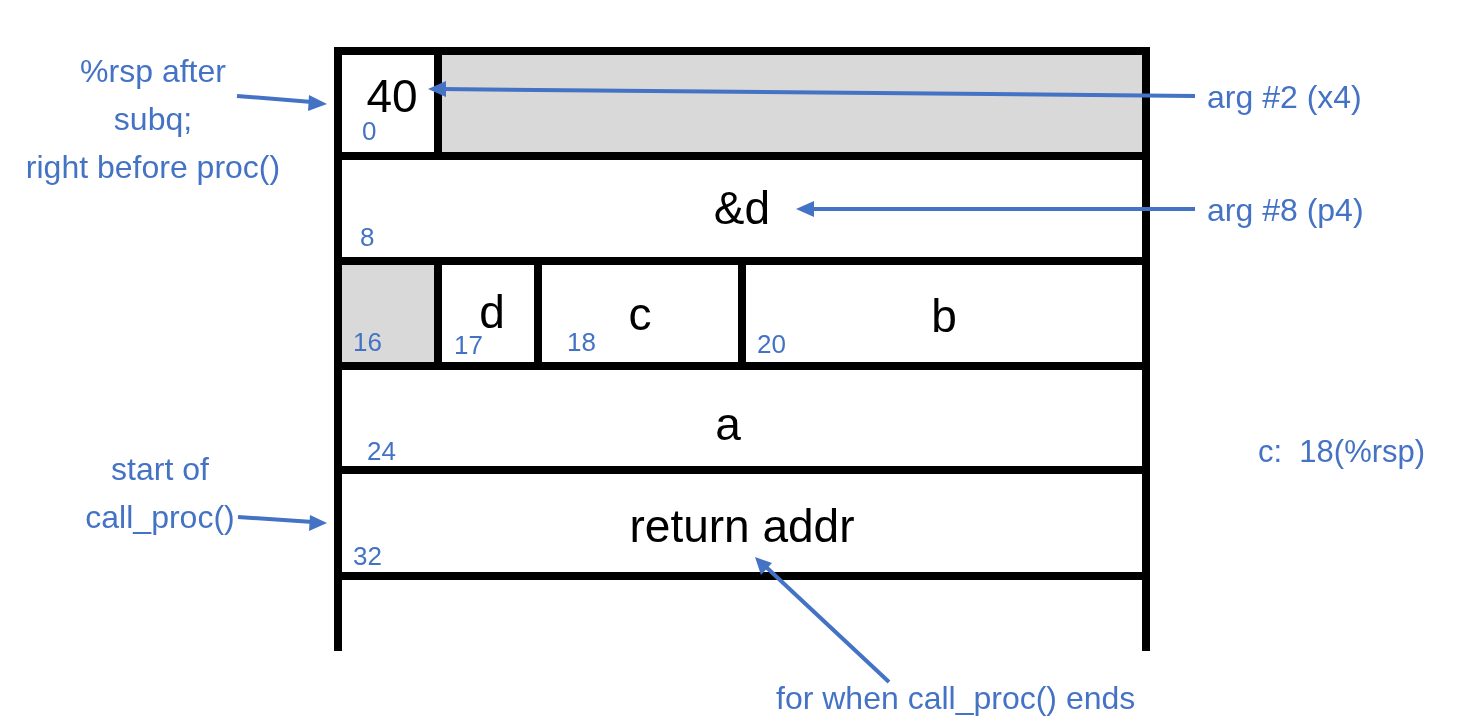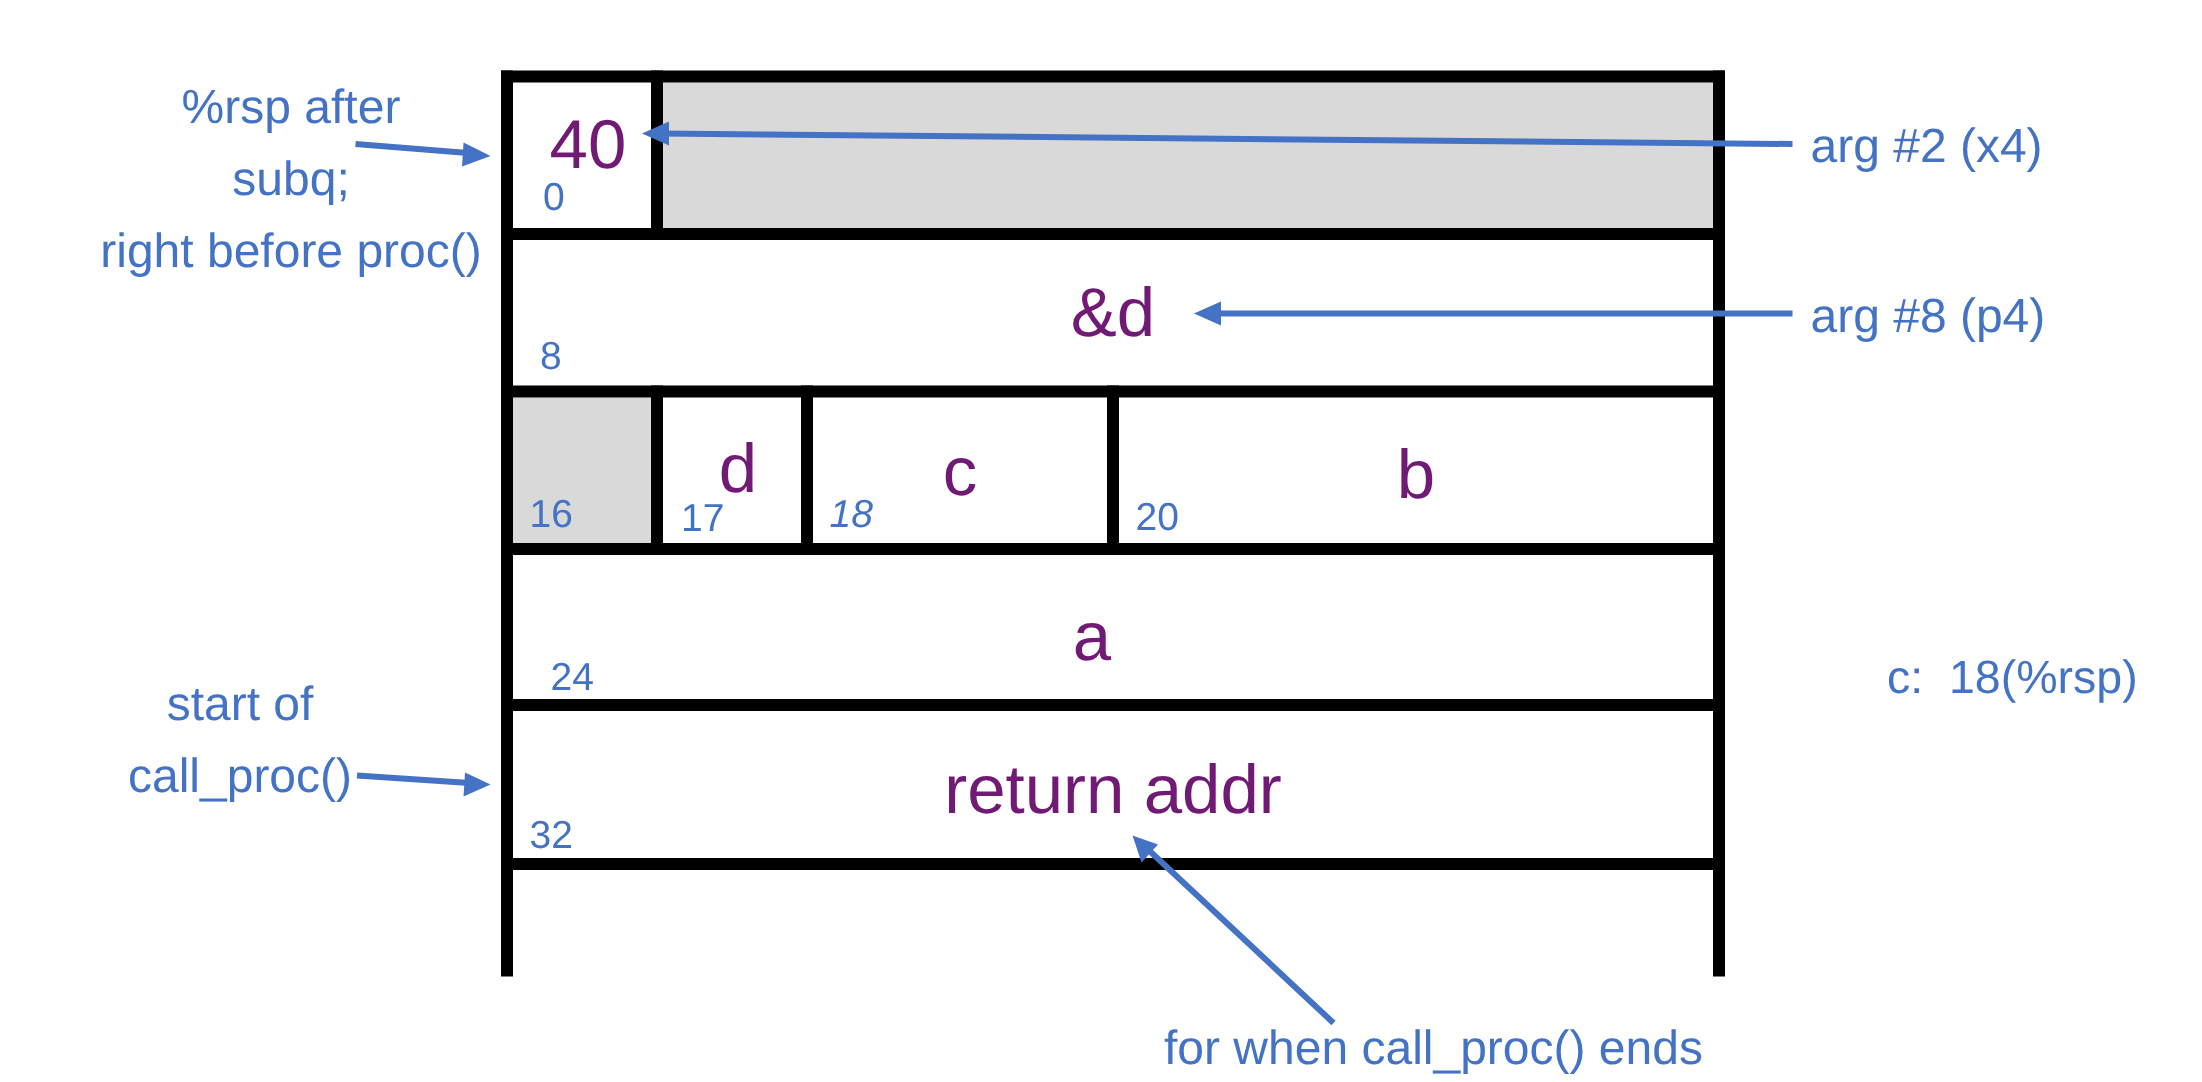--- a/index.html
+++ b/index.html
@@ -2,21 +2,21 @@
 <html><head>
 <meta charset="utf-8">
 <style>
   html,body{margin:0;padding:0;background:#ffffff;}
   body{width:1468px;height:721px;position:relative;overflow:hidden;font-family:"Liberation Sans","DejaVu Sans",sans-serif;}
   .abs{position:absolute;}
   .blk{background:#000;}
   .gray{background:#d9d9d9;}
   .lbl{position:absolute;color:#4472c4;font-size:32px;line-height:48px;text-align:center;white-space:nowrap;}
   .off{position:absolute;color:#4472c4;font-size:26px;line-height:30px;}
-  .val{position:absolute;color:#701a75;font-size:46px;line-height:52px;text-align:center;white-space:nowrap;}
+  .val{position:absolute;color:#000000;font-size:46px;line-height:52px;text-align:center;white-space:nowrap;}
   .legend{position:absolute;left:1258px;top:332px;color:#4472c4;font-size:31px;line-height:48px;white-space:pre;}
   svg{position:absolute;left:0;top:0;}
 </style>
 </head>
 <body>
 
 <div class="abs gray" style="left:442px;top:55px;width:700px;height:97px;"></div>
 <div class="abs gray" style="left:342px;top:265px;width:92px;height:97px;"></div>
 
 <div class="abs blk" style="left:334px;top:47px;width:8px;height:604px;"></div>
@@ -38,26 +38,26 @@
 <div class="val" style="left:442px;top:286px;width:100px;">d</div>
 <div class="val" style="left:542px;top:288px;width:196px;">c</div>
 <div class="val" style="left:746px;top:290px;width:396px;">b</div>
 <div class="val" style="left:542px;top:398px;width:372px;">a</div>
 <div class="val" style="left:442px;top:500px;width:600px;">return addr</div>
 
 <div class="off" style="left:362px;top:116px;">0</div>
 <div class="off" style="left:360px;top:222px;">8</div>
 <div class="off" style="left:353px;top:327px;">16</div>
 <div class="off" style="left:454px;top:330px;">17</div>
-<div class="off" style="left:553px;top:327px;font-style:italic;">18</div>
+<div class="off" style="left:567px;top:327px;">18</div>
 <div class="off" style="left:757px;top:329px;">20</div>
 <div class="off" style="left:353px;top:436px;margin-left:14px;">24</div>
 <div class="off" style="left:353px;top:541px;">32</div>
 
-<div class="lbl" style="left:0px;top:47px;width:306px;margin-left:41px;">
+<div class="lbl" style="left:0px;top:47px;width:306px;">
   <div>%rsp after</div>
   <div>subq;</div>
   <div>right before proc()</div>
 </div>
 <div class="lbl" style="left:60px;top:445px;width:200px;">
   <div>start of</div>
   <div>call_proc()</div>
 </div>
 
 <div class="lbl" style="left:1207px;top:73px;text-align:left;">arg #2 (x4)</div>

